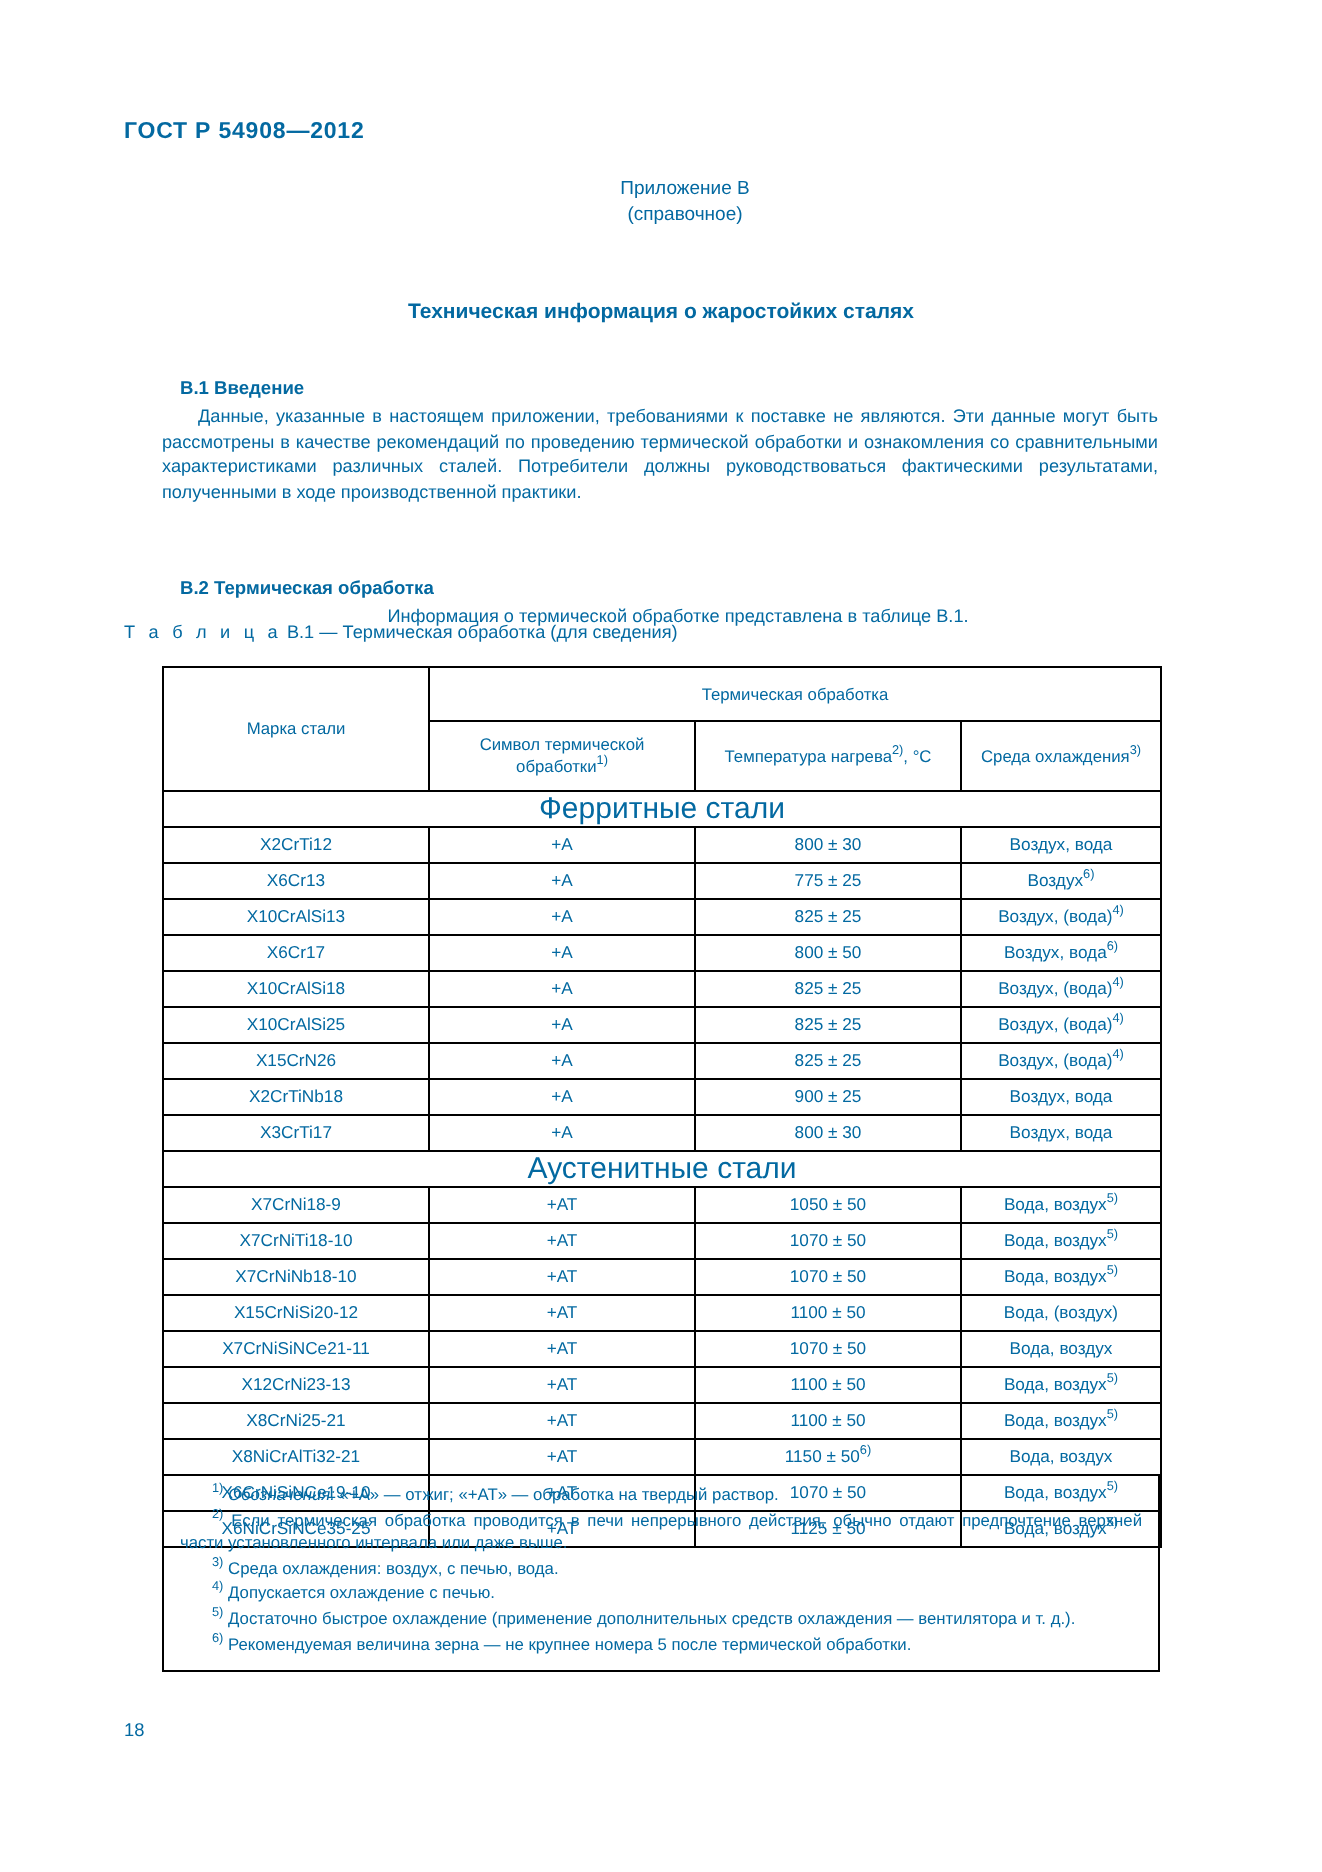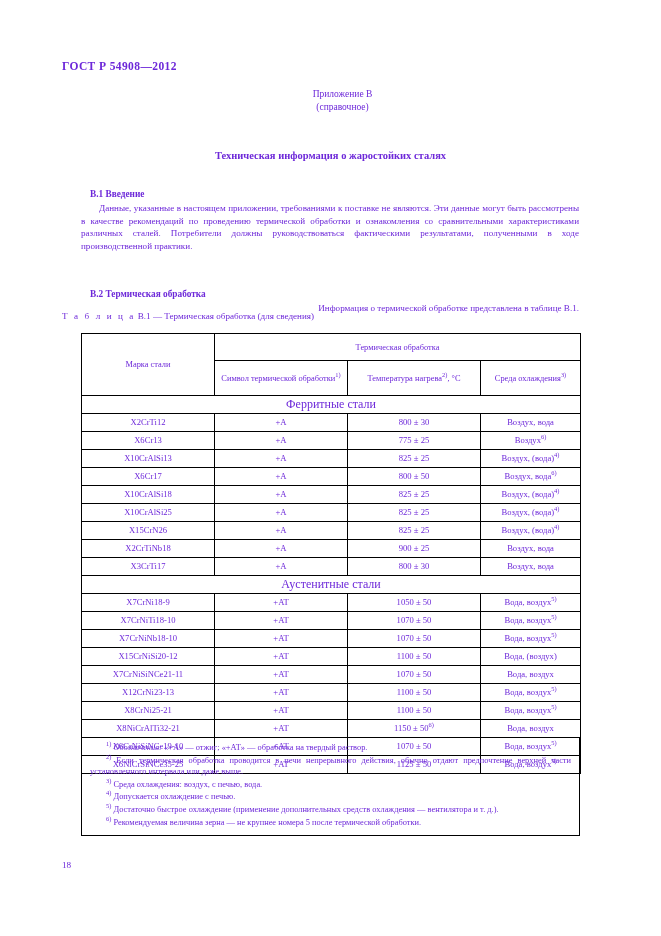--- a/index.html
+++ b/index.html
@@ -5,22 +5,22 @@
   html, body {
     margin: 0;
     padding: 0;
     background: #ffffff;
   }
   .page {
     position: relative;
     width: 661px;
     height: 936px;
     background: #ffffff;
-    font-family: Liberation Serif, serif;
-    color: #6d28d9;
+    font-family: Liberation Sans, sans-serif;
+    color: #0369a1;
     overflow: hidden;
   }
 
   
   .doc-header {
     position: absolute;
     left: 62px;
     top: 60px;
     font-size: 11.5px;
     font-weight: bold;
@@ -61,21 +61,21 @@
   .sec-head {
     font-weight: bold;
     font-size: 9.3px;
     margin: 0 0 2px 9px;
   }
   .para {
     margin: 0;
     text-indent: 18px;
     text-align: justify;
   }
-  .para.last { text-align: right; }
+  .para.last { text-align: center; }
 
   .body-block2 {
     position: absolute;
     left: 81px;
     width: 498px;
     top: 268px;
     font-size: 9.1px;
     line-height: 12.4px;
     margin-top: 20px;
   }
@@ -117,21 +117,21 @@
   }
   table.main th.hd-tall {
     height: 30px;
   }
   td.steel {
     text-align: left;
     padding-left: 16px;
   }
   td.group {
     height: 18px;
-    font-size: 12px;
+    font-size: 15px;
     margin-top: 48px;
   }
   sup {
     font-size: 6.4px;
     vertical-align: super;
     line-height: 0;
   }
 
   
   .notes {

